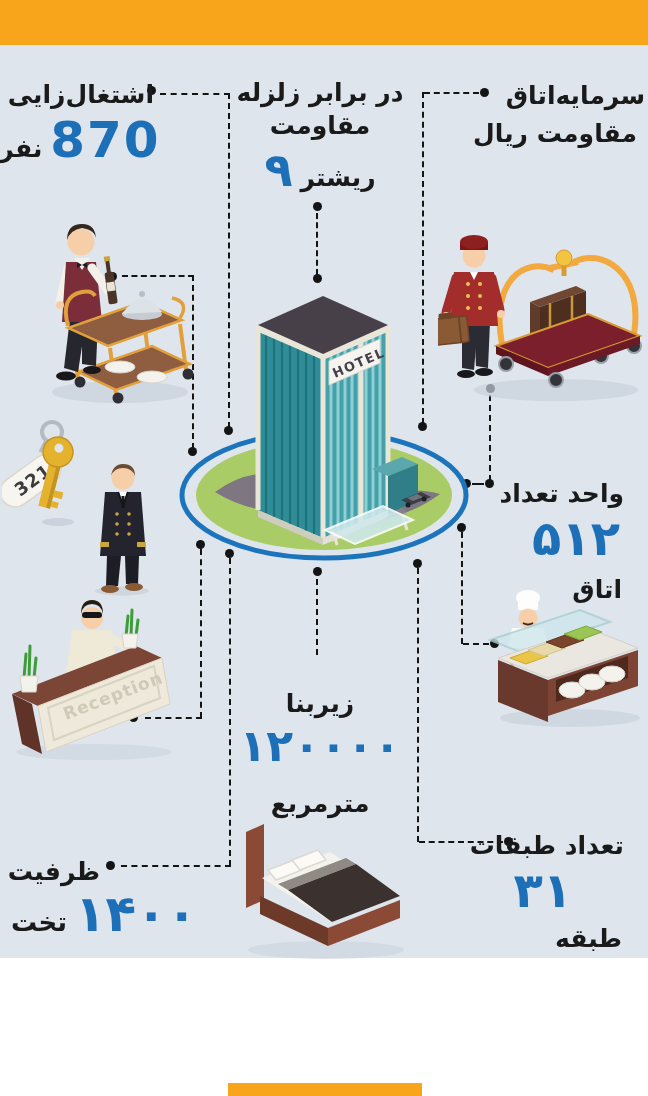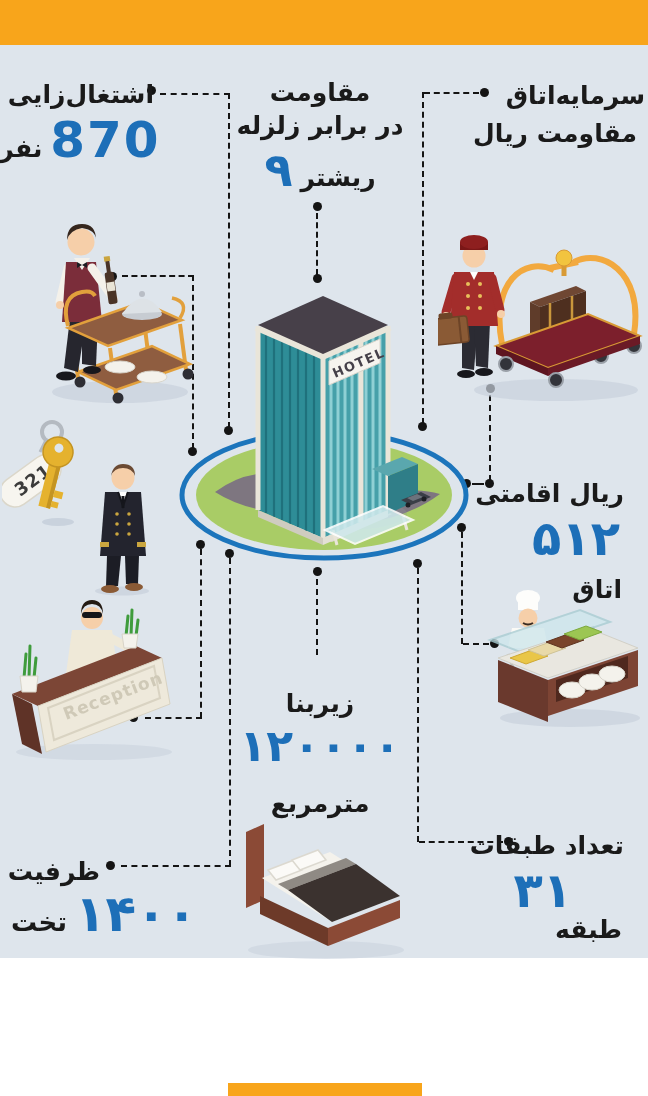--- a/index.html
+++ b/index.html
@@ -348,43 +348,43 @@
 
   <div class="stat" style="left:14px;top:79px;width:140px;text-align:center">
     <div class="lbl">اشتغال‌زایی</div>
   </div>
   <div class="stat row" style="left:0px;top:114px;width:160px">
     <span class="num" style="font-size:50px">870</span>
     <span class="unit">نفر</span>
   </div>
 
   <div class="stat" style="left:220px;top:77px;width:200px;text-align:center">
+    <div class="lbl">در برابر زلزله</div>
     <div class="lbl">مقاومت</div>
-    <div class="lbl">در برابر زلزله</div>
     <div class="row" style="margin-top:4px">
       <span class="unit">ریشتر</span>
       <span class="num" style="font-size:46px">۹</span>
     </div>
   </div>
 
   <div class="stat" style="right:3px;top:80px;width:230px;text-align:right">
     <div class="lbl">سرمایه‌اتاق</div>
     <div class="unit" style="margin-top:6px;padding-right:8px">مقاومت ریال</div>
   </div>
 
   <div class="stat" style="right:24px;top:478px;width:180px;text-align:right">
-    <div class="lbl">ریال اقامتی</div>
+    <div class="lbl">واحد تعداد</div>
     <div class="num" style="margin-top:2px;padding-right:4px">۵۱۲</div>
     <div class="unit" style="margin-top:12px;padding-right:2px">اتاق</div>
   </div>
 
   <div class="stat" style="right:24px;top:830px;width:180px;text-align:right">
     <div class="lbl">تعداد طبقات</div>
     <div class="num" style="margin-top:2px;padding-right:52px">۳۱</div>
-    <div class="unit" style="margin-top:0;padding-right:2px">طبقه</div>
+    <div class="unit" style="margin-top:9px;padding-right:2px">طبقه</div>
   </div>
 
   <div class="stat" style="left:220px;top:688px;width:200px;text-align:center">
     <div class="lbl">زیربنا</div>
     <div class="num" style="font-size:44px;margin-top:2px">۱۲۰۰۰۰</div>
     <div class="unit" style="margin-top:20px">مترمربع</div>
   </div>
 
   <div class="stat" style="left:12px;top:856px;width:88px;text-align:center">
     <div class="lbl">ظرفیت</div>

